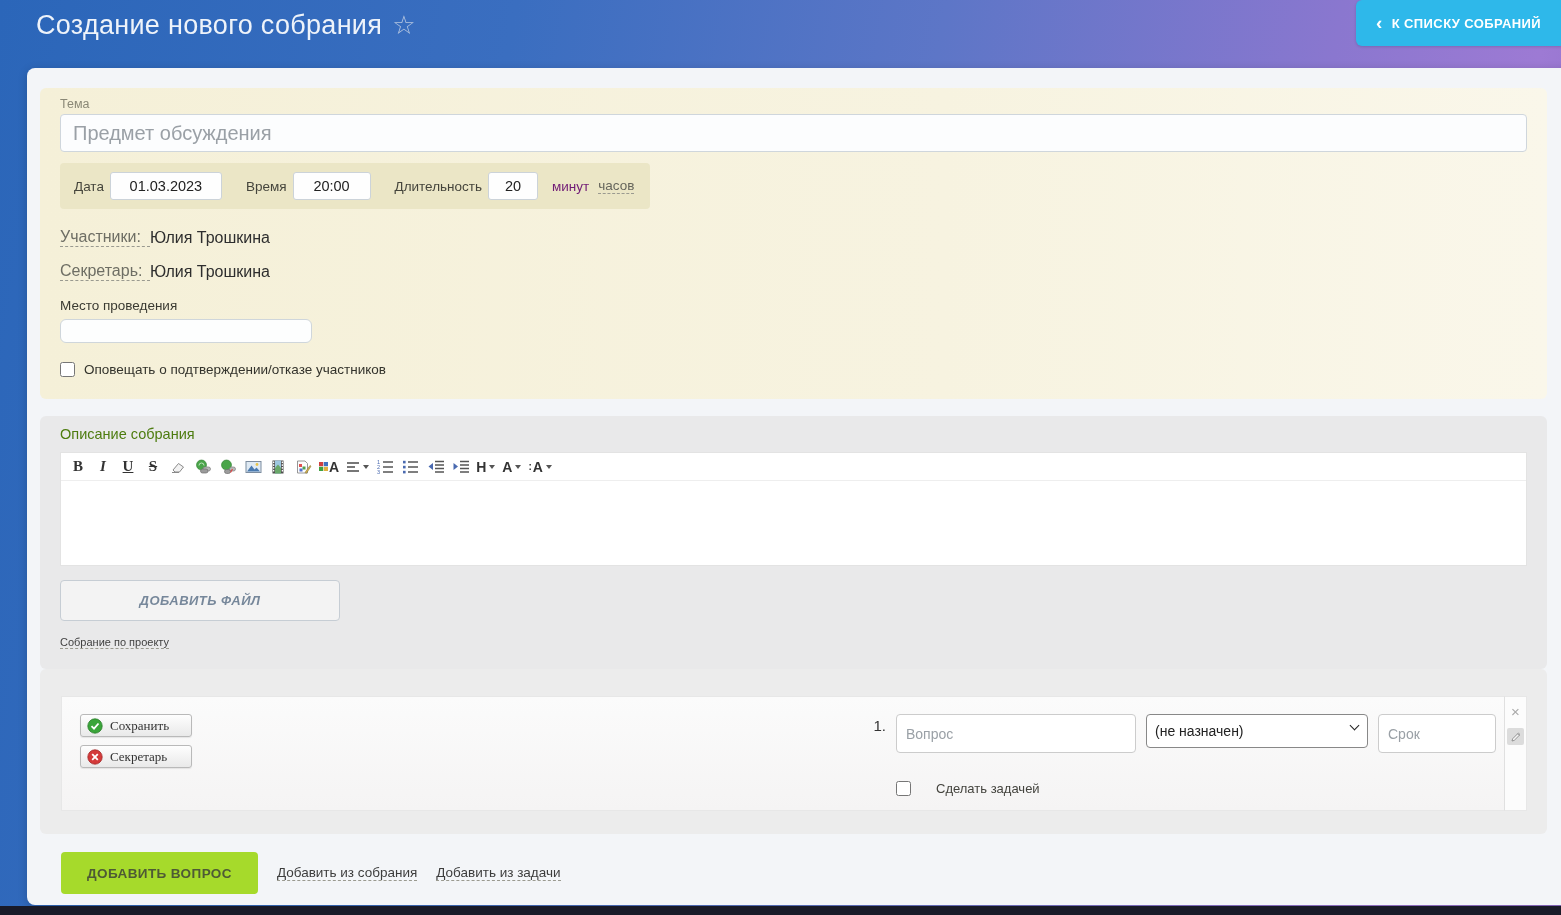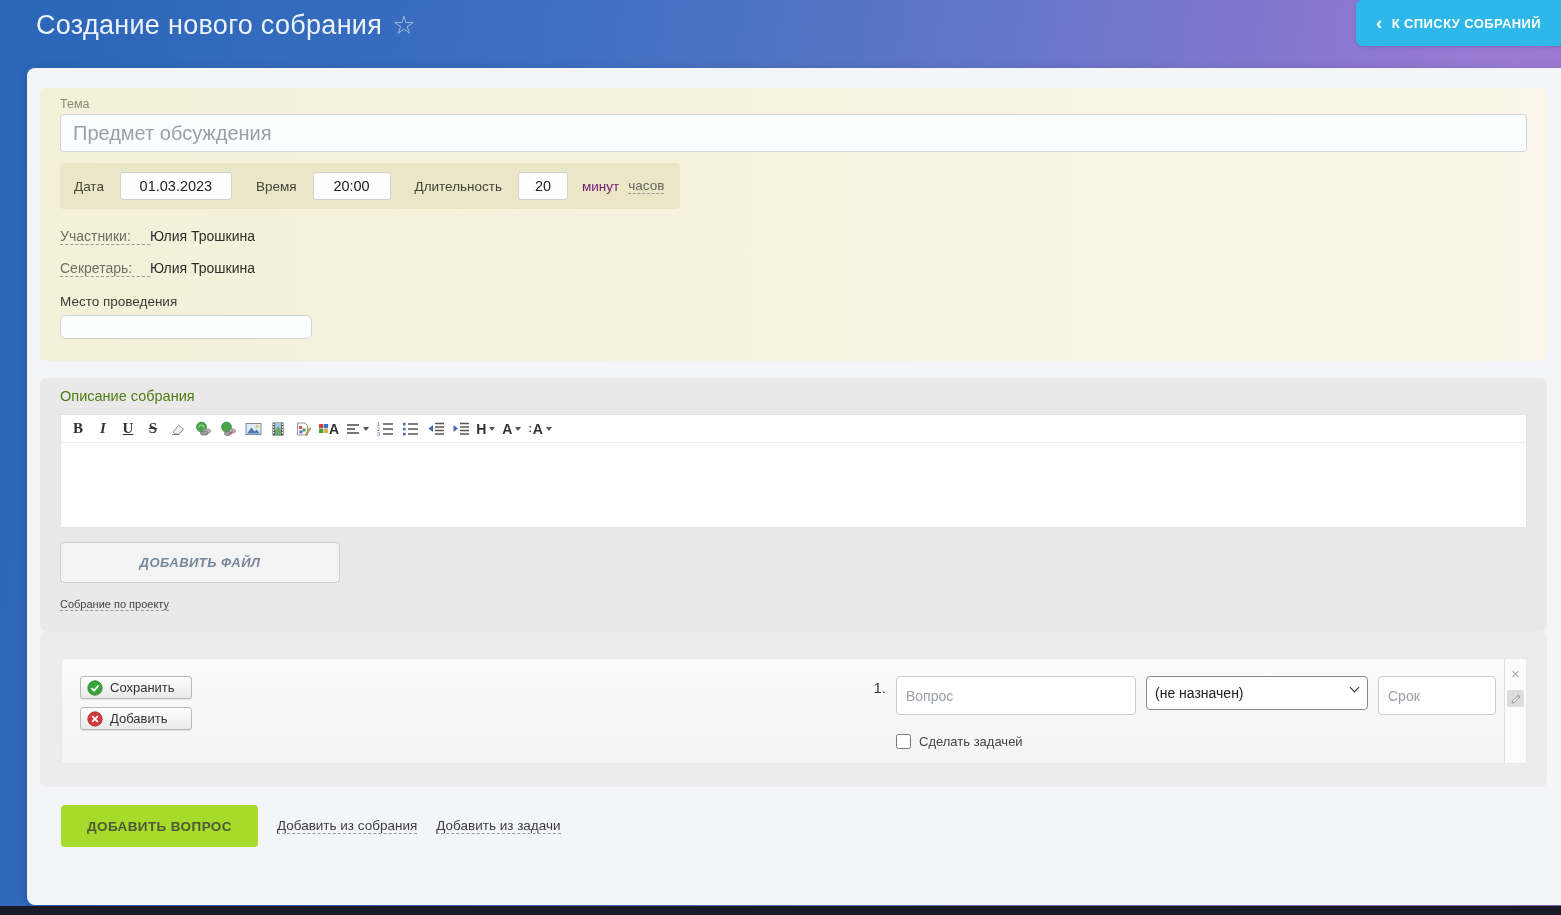--- a/index.html
+++ b/index.html
@@ -42,28 +42,28 @@
     padding:0 12px; background:#fcfdfe; border:1px solid #cfd6dc; border-radius:4px; outline:none;
   }
   .topic-input::placeholder { color:#9aa0a6; }
   .datetime-row {
     margin-top:11px; background:#ebe6c6; border-radius:4px;
     display:inline-flex; align-items:center; padding:9px 16px 9px 14px;
   }
   .dt-label { font-size:13.5px; color:#45453c; }
   .dt-input {
     height:28px; font-family:inherit; font-size:14.5px; color:#222; text-align:center;
-    background:#fefefe; border:1px solid #ccd3d9; border-radius:3px; outline:none; margin-left:16px;
+    background:#fefefe; border:1px solid #ccd3d9; border-radius:3px; outline:none; margin-left:6px;
   }
   .w-date { width:112px; } .w-time { width:78px; } .w-dur { width:50px; }
   .gap-group { margin-left:24px; }
   .unit-plain { font-size:13.5px; color:#701a75; margin-left:14px; }
   .dashed-link { text-decoration:none; border-bottom:1px dashed #9a9a90; cursor:pointer; }
   .unit-link { font-size:13.5px; color:#66665c; margin-left:9px; }
-  .people-row { margin-top:19px; display:flex; align-items:flex-start; font-size:14px; }
+  .people-row { margin-top:19px; display:flex; align-items:flex-end; font-size:16px; }
   .people-row + .people-row { margin-top:15px; }
   .people-label { color:#6e6e64; width:90px; }
   .people-value { color:#2e2e2e; }
   .location-label { margin-top:17px; font-size:13.5px; color:#3a3a32; }
   .location-input {
     display:block; margin-top:6px; width:252px; height:24px; font-family:inherit; font-size:13px;
     background:#fdfefe; border:1px solid #cfd6db; border-radius:6px; outline:none; padding:0 8px;
   }
   .check-row { margin-top:19px; display:flex; align-items:center; gap:9px; font-size:13.5px; color:#33332c; }
   .check-row input[type=checkbox], .task-check input[type=checkbox] {
@@ -119,24 +119,24 @@
   }
   .select-chev {
     position:absolute; right:10px; top:8px; width:7px; height:7px;
     border-right:1.8px solid #222; border-bottom:1.8px solid #222; transform:rotate(45deg);
     pointer-events:none;
   }
   .row-buttons { display:flex; flex-direction:column; gap:8px; grid-row:1 / span 2; }
   .mini-btn {
     height:23px; display:flex; align-items:center; gap:7px; padding:0 10px 0 6px;
     background:linear-gradient(to bottom,#fefefe,#e9e9e9); border:1px solid #b9b9b9;
-    border-radius:3px; font-family:Liberation Sans, sans-serif; font-size:13px; color:#333; cursor:pointer;
+    border-radius:3px; font-family:Liberation Serif, serif; font-size:13px; color:#333; cursor:pointer;
     box-shadow:0 1px 1px rgba(0,0,0,.08); width:112px;
   }
-  .task-check { grid-column:3 / span 2; display:flex; align-items:center; gap:8px; font-size:13px; color:#44443e; margin-top:10px; }
+  .task-check { grid-column:3 / span 2; display:flex; align-items:center; gap:25px; font-size:13px; color:#44443e; margin-top:19px; }
   .row-side {
     width:23px; background:#fcfcfc; border:1px solid #e7e7e7; border-left:1px solid #e0e0e0;
     display:flex; flex-direction:column; align-items:center; padding-top:7px; gap:9px;
   }
   .side-x { color:#a9a9a9; font-size:15px; line-height:1; cursor:pointer; }
   .side-edit { width:17px; height:17px; background:#dcdcdc; border-radius:2px; display:flex; align-items:center; justify-content:center; cursor:pointer; }
   
   .bottom-actions { margin:8px 0 0 21px; display:flex; align-items:center; gap:19px; height:62px; }
   .add-question-btn {
     background:#a6da2b; border:none; border-radius:4px; color:#4e5a35;
@@ -181,20 +181,24 @@
       <span class="people-value">Юлия Трошкина</span>
     </div>
     <div class="people-row">
       <span class="people-label dashed-link">Секретарь:</span>
       <span class="people-value">Юлия Трошкина</span>
     </div>
 
     <div class="location-label">Место проведения</div>
     <input class="location-input" type="text" value="" style="">
 
+    <label class="check-row">
+      <input type="checkbox" style="">
+      <span>Оповещать о подтверждении/отказе участников</span>
+    </label>
   </div>
 
   <div class="desc-panel">
     <div class="desc-label">Описание собрания</div>
     <div class="editor-box">
       <div class="editor-toolbar">
         <span class="tb-btn tb-letter">B</span>
         <span class="tb-btn tb-letter tb-italic">I</span>
         <span class="tb-btn tb-letter tb-under">U</span>
         <span class="tb-btn tb-letter tb-strike">S</span>
@@ -363,21 +367,21 @@
                 <circle cx="8" cy="8" r="7.2" fill="#3aa53a" stroke="#2a7d2a" stroke-width=".8"></circle>
                 <path d="M4.5 8.2 L7 10.7 L11.5 5.5" fill="none" stroke="#fff" stroke-width="1.8"></path>
               </svg>
             <span>Сохранить</span>
           </button>
           <button class="mini-btn">
             <svg width="16" height="16" viewBox="0 0 16 16">
                 <circle cx="8" cy="8" r="7.2" fill="#d43a3a" stroke="#a32a2a" stroke-width=".8"></circle>
                 <path d="M5.2 5.2 L10.8 10.8 M10.8 5.2 L5.2 10.8" stroke="#fff" stroke-width="1.8"></path>
               </svg>
-            <span>Добавить</span>
+            <span>Секретарь</span>
           </button>
         </div>
         <label class="task-check">
           <input type="checkbox" style="">
           <span>Сделать задачей</span>
         </label>
       </div>
       <div class="row-side">
         <span class="side-x">×</span>
         <span class="side-edit">

